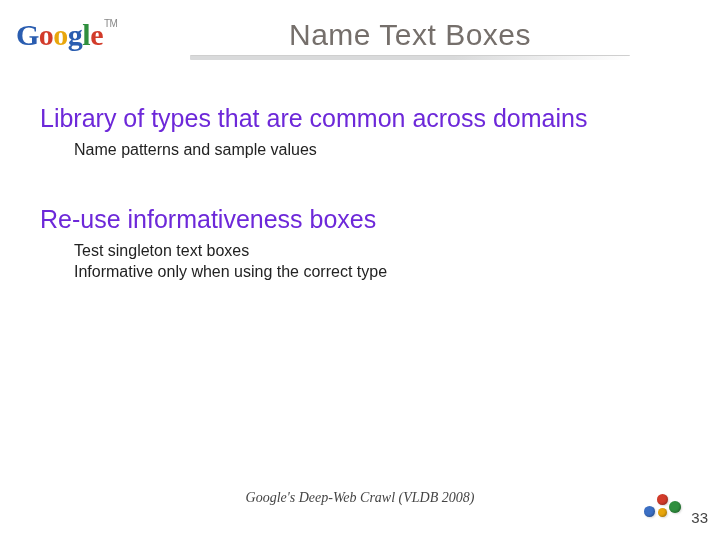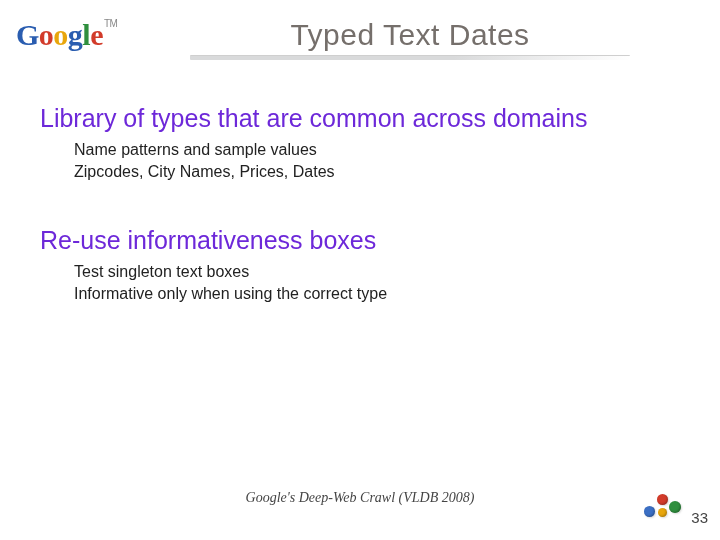--- a/index.html
+++ b/index.html
@@ -122,30 +122,29 @@
 </head>
 <body>
 
 <div class="slide">
 
   <div class="header">
     <div class="logo">
       <span class="g0">G</span><span class="o1">o</span><span class="o2">o</span><span class="g1">g</span><span class="l">l</span><span class="e">e</span><span class="tm">TM</span>
     </div>
     <div class="title-wrap">
-      <div class="title">Typed Text Dates</div>
+      <div class="title">Name Text Boxes</div>
       <div class="title-underline"></div>
     </div>
   </div>
 
   <div class="body">
     <div>
       <div class="h1line">Library of types that are common across domains</div>
       <div class="sub">Name patterns and sample values</div>
-      <div class="sub">Zipcodes, City Names, Prices, Dates</div>
     </div>
     <div class="block2">
       <div class="h1line">Re-use informativeness boxes</div>
       <div class="sub">Test singleton text boxes</div>
       <div class="sub">Informative only when using the correct type</div>
     </div>
   </div>
 
   <div class="footer-cite">Google's Deep-Web Crawl (VLDB 2008)</div>
 

